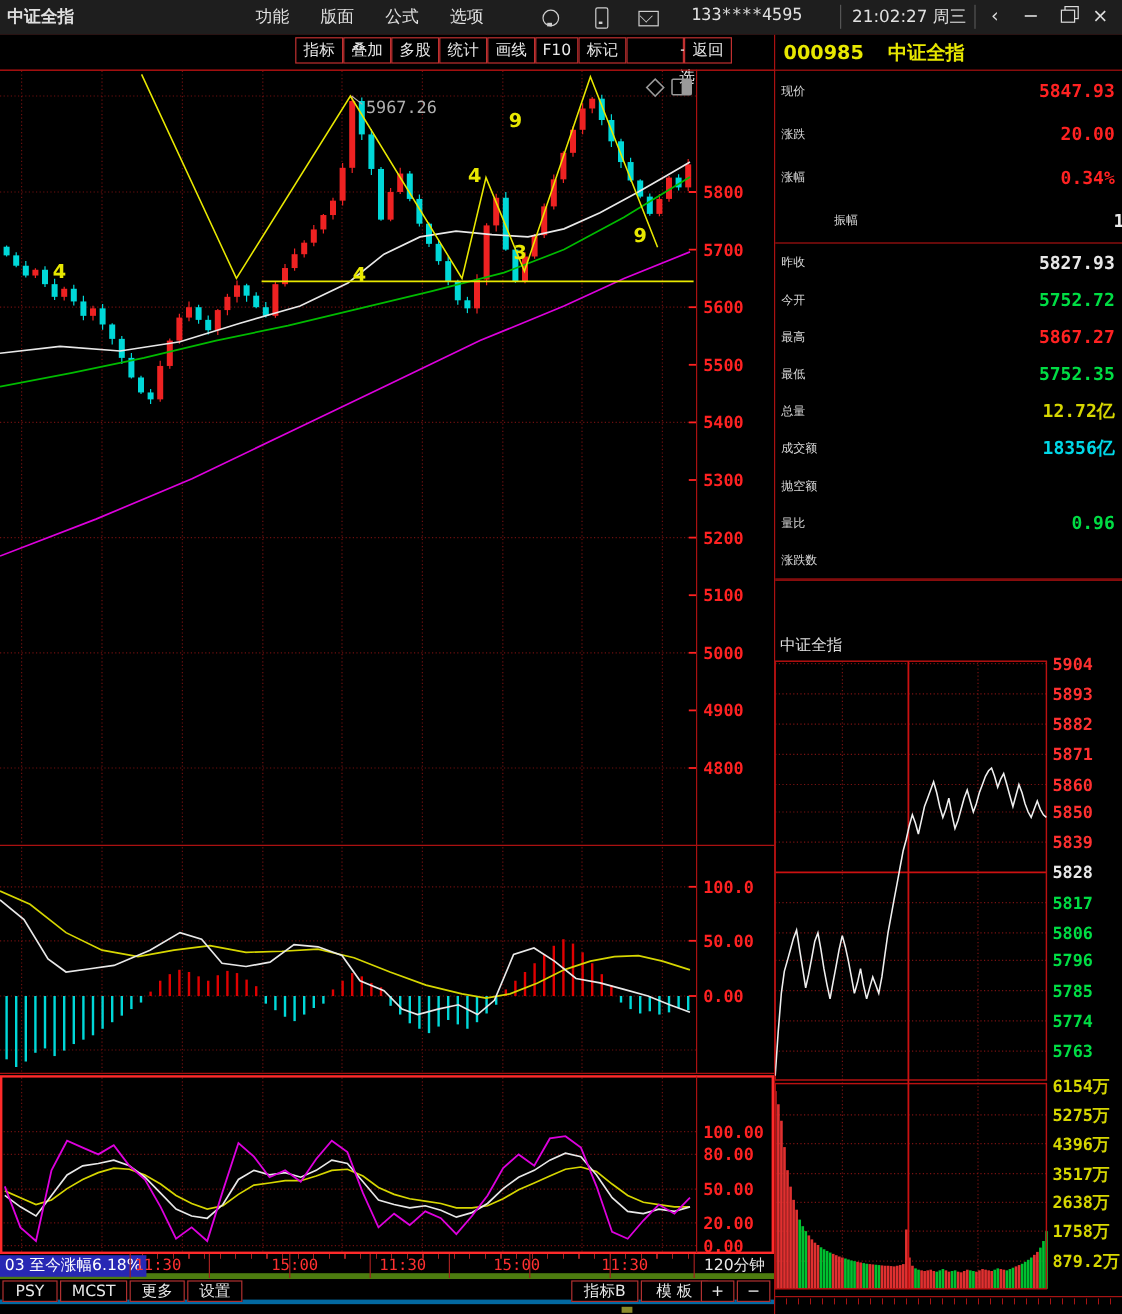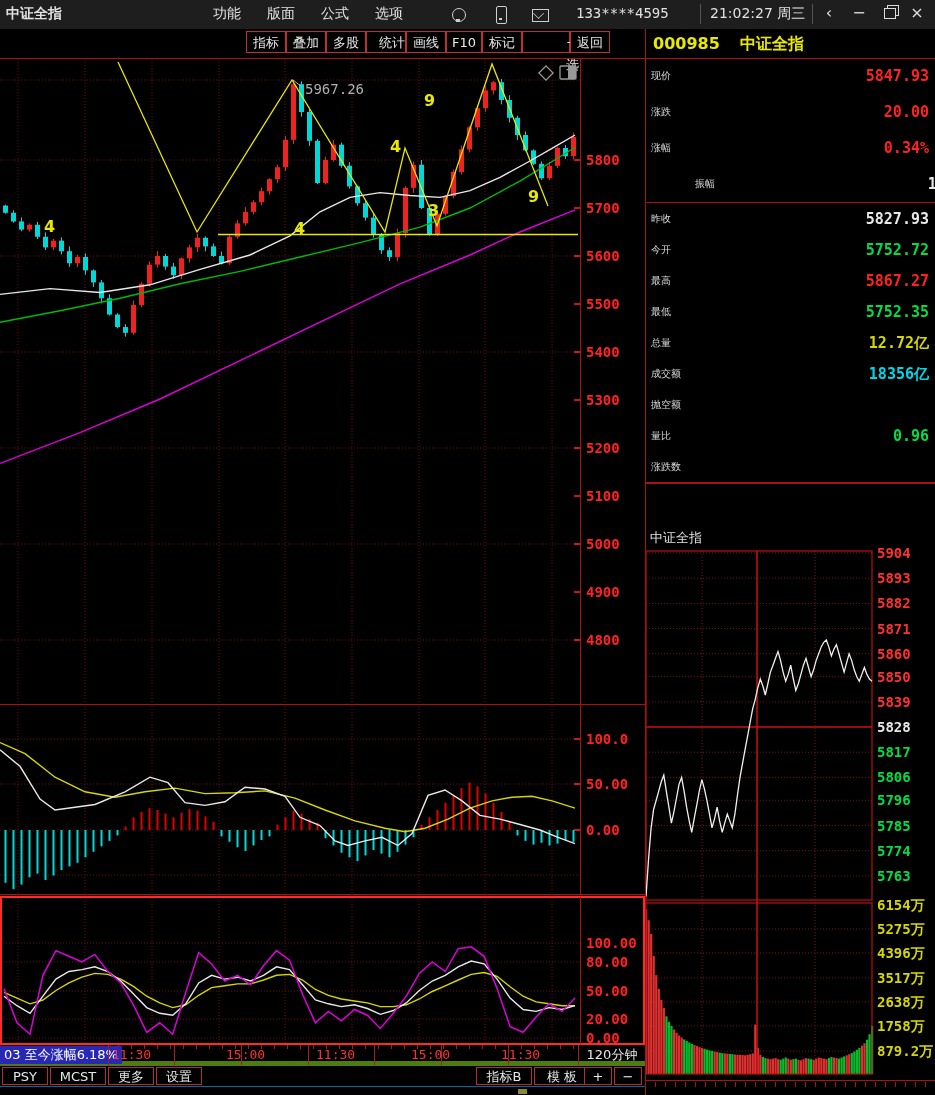--- a/index.html
+++ b/index.html
@@ -47,21 +47,21 @@
   
   #timerow{left:0;top:1045px;width:645px;height:21px;background:#000;border-bottom:5px solid #4d7c0f;box-sizing:border-box;}
   #timerow .ticks{position:absolute;left:106px;top:0;width:472px;height:4px;
     background:repeating-linear-gradient(90deg,transparent 0 12px,#a02020 12px 13px);}
   #range-label{position:absolute;left:0;top:1px;height:18px;line-height:18px;background:#2828b4;color:#fff;
     font-size:13px;padding:0 4px;}
   .time-label{position:absolute;top:2px;font-size:13px;color:#ff3030;font-family:"DejaVu Sans Mono",monospace;}
   .time-sep{position:absolute;top:0;width:1px;height:20px;background:#a02020;}
   #period-cell{position:absolute;left:578px;top:0;width:66px;height:20px;line-height:20px;text-align:center;
     color:#e8e8e8;font-size:13px;border-left:1px solid #a02020;}
-  #statusrow{left:0;top:1066px;width:645px;height:21px;background:#000;border-bottom:1px solid #0369a1;box-sizing:border-box;}
+  #statusrow{left:0;top:1066px;width:645px;height:21px;background:#000;border-bottom:4px solid #0369a1;box-sizing:border-box;}
   .st-btn{position:absolute;top:1px;height:18px;line-height:18px;text-align:center;color:#e8e8e8;font-size:13px;
     border:1px solid #b03030;box-sizing:border-box;background:#000;padding:0 5px;}
   #bottomstrip-left{left:0;top:1087px;width:645px;height:8px;background:#000;}
   #bl-sq{position:absolute;left:518px;top:2px;width:9px;height:5px;background:#8a8a2a;}
   #rp-bottomstrip{left:646px;top:1080px;width:289px;height:15px;background:#000;border-top:1px solid #a81414;}
   #rp-bottomstrip .ticks{position:absolute;left:0;top:1px;width:100%;height:5px;
     background:repeating-linear-gradient(90deg,transparent 0 9px,#a81414 9px 10px);}
 </style>
 </head>
 <body>
@@ -86,21 +86,21 @@
     <span class="winctl" style="left:818px">‹</span>
     <span class="winctl" style="left:848px">−</span>
     <span class="icon-restore" style="left:884px"></span>
     <span class="winctl" style="left:906px">×</span>
   </div>
 
   <div class="abs" id="toolbar">
       <div class="tbar-btn" style="left: 246px; width: 40px;">指标</div>
       <div class="tbar-btn" style="left: 286px; width: 40px;">叠加</div>
       <div class="tbar-btn" style="left: 326px; width: 40px;">多股</div>
-      <div class="tbar-btn" style="left: 366px; width: 40px; text-align: right;">统计</div>
+      <div class="tbar-btn" style="left: 366px; width: 40px;">统计</div>
       <div class="tbar-btn" style="left: 406px; width: 40px;">画线</div>
       <div class="tbar-btn" style="left: 446px; width: 36px;">F10</div>
       <div class="tbar-btn" style="left: 482px; width: 40px;">标记</div>
       <div class="tbar-btn" style="left: 522px; width: 48px; padding-left: 43px;">+自选</div>
       <div class="tbar-btn" style="left: 570px; width: 40px;">返回</div>
     </div>
   <div class="abs" id="rp-header">
     <span style="left:8px">000985</span>
     <span style="left:95px">中证全指</span>
   </div>

